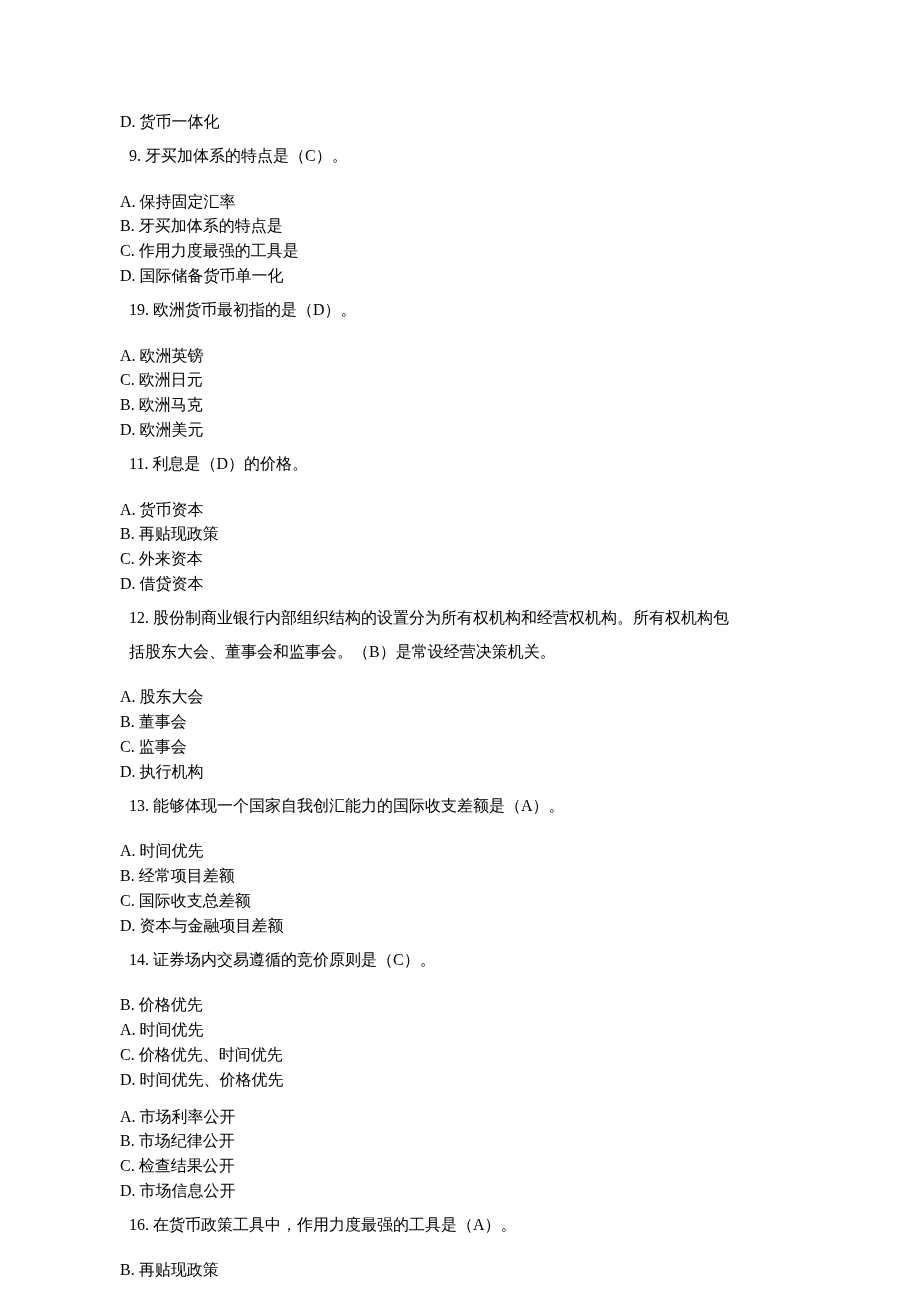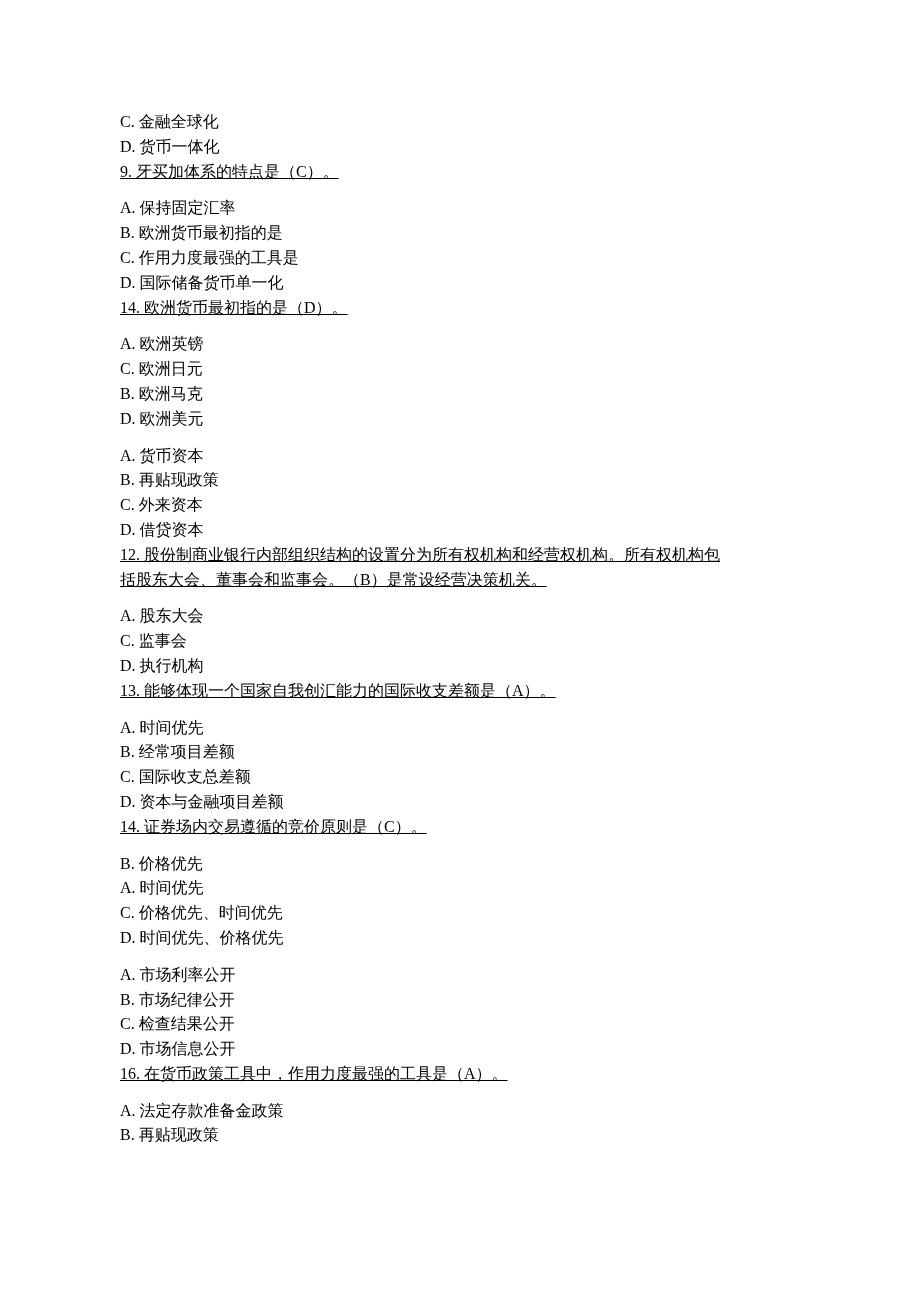--- a/index.html
+++ b/index.html
@@ -13,59 +13,59 @@
   .page {
     width: 920px;
     min-height: 1302px;
     padding: 110px 120px 80px 120px;
     box-sizing: border-box;
   }
   .opt {
     margin: 0;
   }
   .stem {
-    margin: 0;
-    text-decoration: underline;
+    margin: 9px;
   }
   .block-gap {
     height: 12px;
   }
 </style>
 </head>
 <body>
 
 <div class="page">
 
-  <p class="opt">C.  金融全球化</p>
   <p class="opt">D.  货币一体化</p>
 
   <p class="stem">9.      牙买加体系的特点是（C）。</p>
   <div class="block-gap"></div>
   <p class="opt">A.  保持固定汇率</p>
-  <p class="opt">B.  欧洲货币最初指的是</p>
+  <p class="opt">B.  牙买加体系的特点是</p>
   <p class="opt">C.  作用力度最强的工具是</p>
   <p class="opt">D.  国际储备货币单一化</p>
 
-  <p class="stem">14.      欧洲货币最初指的是（D）。</p>
+  <p class="stem">19.      欧洲货币最初指的是（D）。</p>
   <div class="block-gap"></div>
   <p class="opt">A.  欧洲英镑</p>
   <p class="opt">C.  欧洲日元</p>
   <p class="opt">B.  欧洲马克</p>
   <p class="opt">D.  欧洲美元</p>
 
+  <p class="stem">11.      利息是（D）的价格。</p>
   <div class="block-gap"></div>
   <p class="opt">A.  货币资本</p>
   <p class="opt">B.  再贴现政策</p>
   <p class="opt">C.  外来资本</p>
   <p class="opt">D.  借贷资本</p>
 
   <p class="stem">12.      股份制商业银行内部组织结构的设置分为所有权机构和经营权机构。所有权机构包</p>
   <p class="stem">括股东大会、董事会和监事会。（B）是常设经营决策机关。</p>
   <div class="block-gap"></div>
   <p class="opt">A.  股东大会</p>
+  <p class="opt">B.  董事会</p>
   <p class="opt">C.  监事会</p>
   <p class="opt">D.  执行机构</p>
 
   <p class="stem">13.      能够体现一个国家自我创汇能力的国际收支差额是（A）。</p>
   <div class="block-gap"></div>
   <p class="opt">A.  时间优先</p>
   <p class="opt">B.  经常项目差额</p>
   <p class="opt">C.  国际收支总差额</p>
   <p class="opt">D.  资本与金融项目差额</p>
 
@@ -77,16 +77,15 @@
   <p class="opt">D.  时间优先、价格优先</p>
 
   <div class="block-gap"></div>
   <p class="opt">A.  市场利率公开</p>
   <p class="opt">B.  市场纪律公开</p>
   <p class="opt">C.  检查结果公开</p>
   <p class="opt">D.  市场信息公开</p>
 
   <p class="stem">16.      在货币政策工具中，作用力度最强的工具是（A）。</p>
   <div class="block-gap"></div>
-  <p class="opt">A.  法定存款准备金政策</p>
   <p class="opt">B.  再贴现政策</p>
 
 </div>
 
 </body></html>

